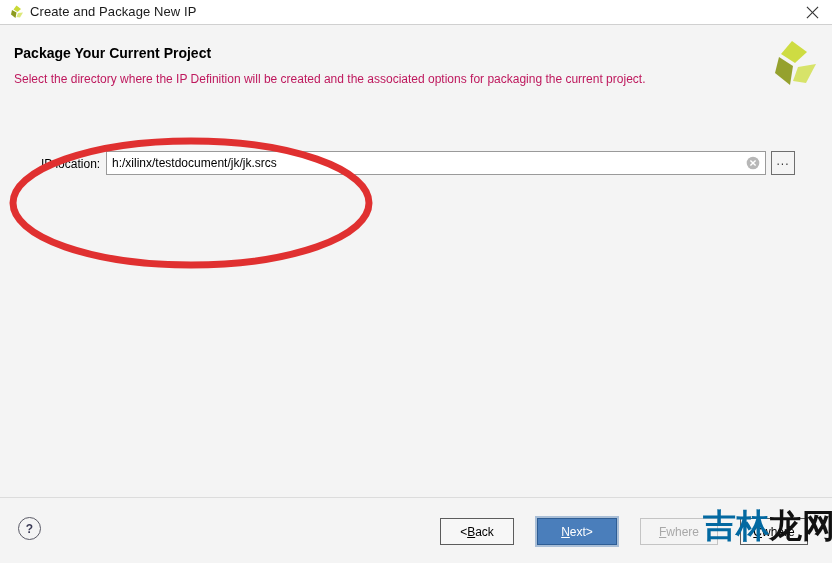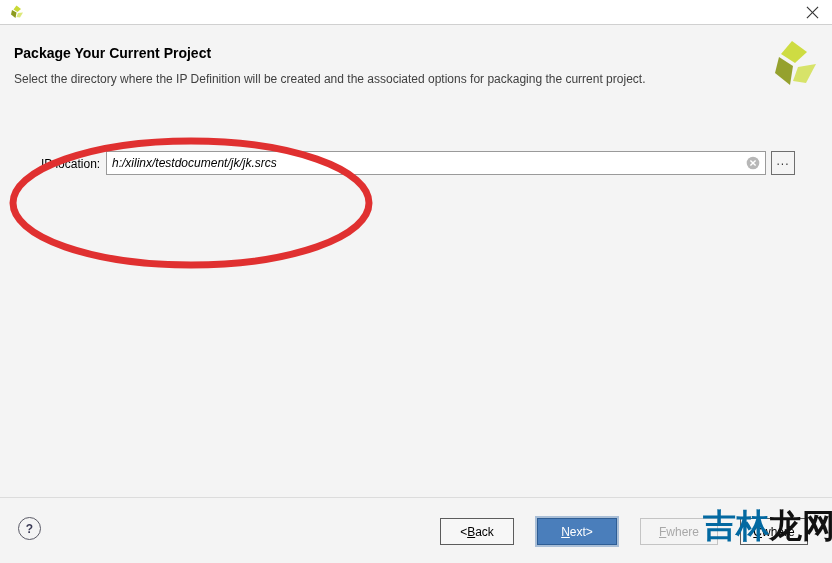--- a/index.html
+++ b/index.html
@@ -61,21 +61,21 @@
     left: 14px; top: 20px;
     font-size: 14px;
     font-weight: bold;
     color: #000;
     white-space: nowrap;
   }
   .page-subtitle {
     position: absolute;
     left: 14px; top: 47px;
     font-size: 12px;
-    color: #404040;
+    color: #be185d;
     white-space: nowrap;
   }
   .brand-logo {
     position: absolute;
     right: 14px; top: 8px;
     width: 56px; height: 62px;
     opacity: .92;
   }
 
   
@@ -105,21 +105,20 @@
     width: 620px; height: 22px;
     line-height: 22px;
     border: 0;
     outline: 0;
     padding: 0;
     margin: 0;
     background: transparent;
     font-family: "Liberation Sans", sans-serif;
     font-size: 12px;
     color: #000;
-    font-style: italic;
   }
   .clear-icon {
     position: absolute;
     right: 5px; top: 4px;
     width: 14px; height: 14px;
   }
   .browse-button {
     position: absolute;
     left: 771px; top: 0;
     width: 24px; height: 24px;
@@ -217,20 +216,21 @@
 <body>
 
 <div class="titlebar">
   <span class="titlebar-icon">
     <svg viewBox="0 0 17 17" width="17" height="17">
       <polygon points="8.5,1.5 13,5 9.5,8 5.5,5.5" fill="#c9d936"></polygon>
       <polygon points="4,6 8.5,8.5 7.5,14 3,10.5" fill="#8d9b1e"></polygon>
       <polygon points="10,9 15,8.5 12,13.5 8.5,13" fill="#dde87a"></polygon>
     </svg>
   </span>
+  <span class="titlebar-title">Create and Package New IP</span>
   <span class="titlebar-close">
     <svg viewBox="0 0 14 14" width="13" height="13">
       <line x1="1" y1="1" x2="13" y2="13" stroke="#333" stroke-width="1.2"></line>
       <line x1="13" y1="1" x2="1" y2="13" stroke="#333" stroke-width="1.2"></line>
     </svg>
   </span>
 </div>
 
 <div class="content">
 

